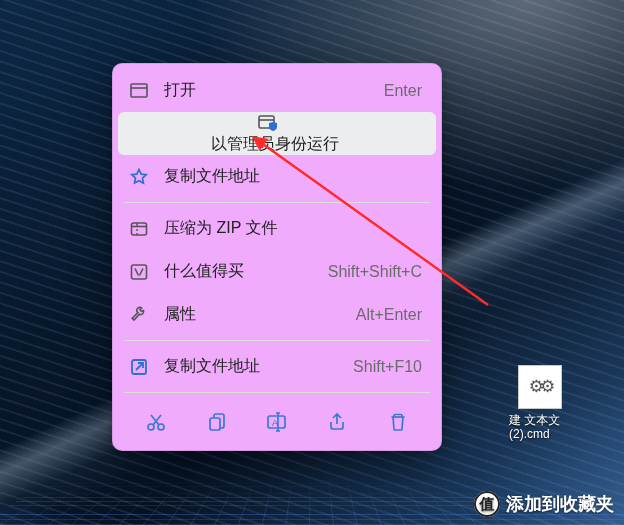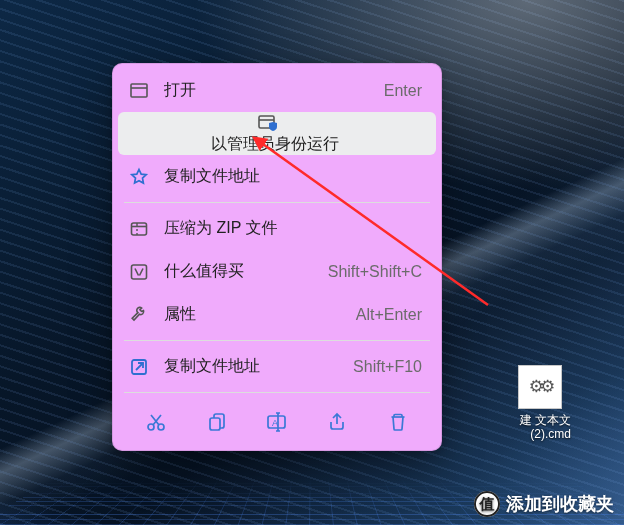--- a/index.html
+++ b/index.html
@@ -26,21 +26,21 @@
   }
   .bg::after{
     content:""; position:absolute; left:-40px; right:-40px; bottom:-10px; height:140px;
     background: repeating-linear-gradient(0deg, rgba(80,140,255,0.0) 0 9px, rgba(80,140,255,0.32) 9px 10px),
                 repeating-linear-gradient(90deg, rgba(80,140,255,0.0) 0 24px, rgba(80,140,255,0.22) 24px 25px);
     transform: perspective(300px) rotateX(55deg);
     transform-origin: bottom center;
     mask-image: linear-gradient(to top, black 30%, transparent 95%);
   }
   .desktop-icon {
-    position: absolute; right: 53px; top: 365px; width: 62px; text-align: right;
+    position: absolute; right: 53px; top: 365px; width: 62px; text-align: left;
     color: #fff; font-size: 12px; line-height: 1.15;
   }
   .desktop-icon .thumb {
     width: 44px; height: 44px; margin: 0 auto 5px; background:#fff; border:1px solid #c8c8c8;
     position: relative;
   }
   .desktop-icon .thumb::after{
     content:"⚙⚙"; position:absolute; inset:0; display:flex; align-items:center; justify-content:center;
     font-size:17px; color:#555; letter-spacing:-4px;
   }

